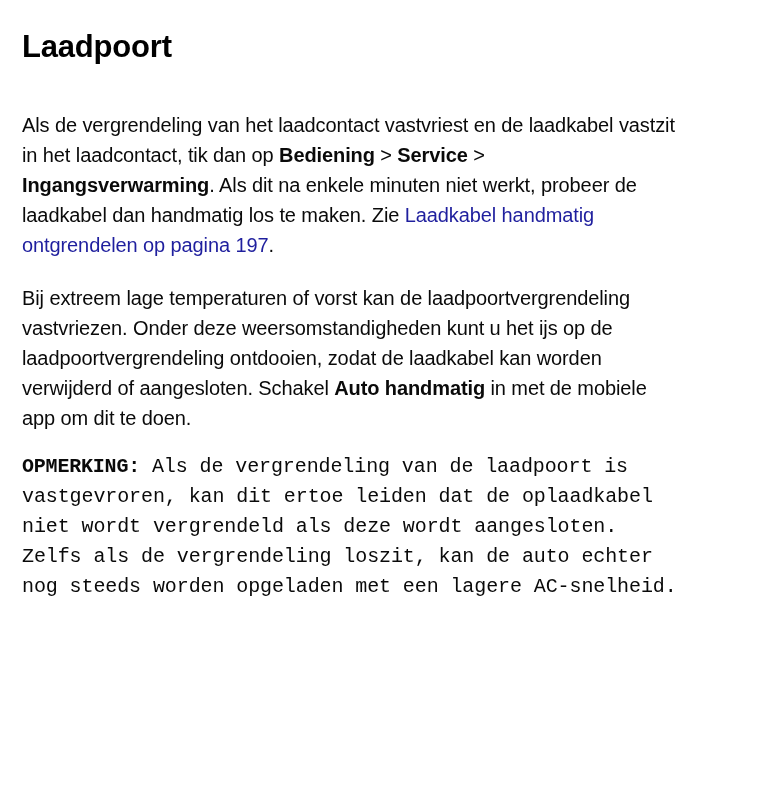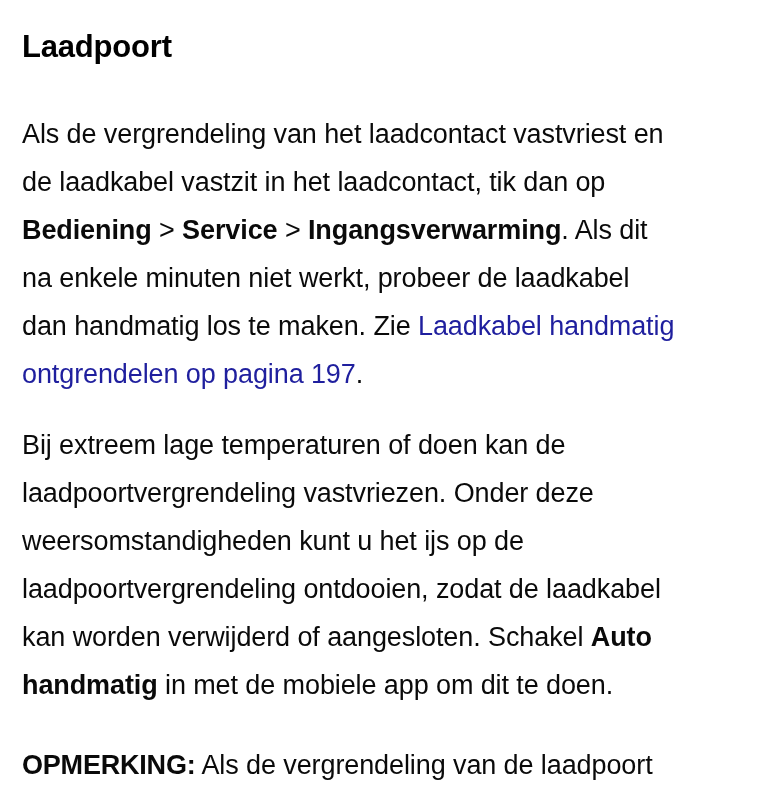--- a/index.html
+++ b/index.html
@@ -31,36 +31,37 @@
     letter-spacing: -0.2px;
     margin: 6px 0 0 0;
     padding: 0;
   }
 
   .body-block {
     margin-top: 44px;
   }
 
   .para {
-    font-size: 27px;
-    line-height: 48px;
+    font-size: 20px;
+    line-height: 30px;
     color: #0a0a0a;
     letter-spacing: -0.1px;
     margin: 0;
     padding: 0;
     max-width: 724px;
     word-spacing: 0px;
   }
 
   .para + .para {
     margin-top: 23px;
   }
 
   .para.note {
-    margin-top: 32px;
+    margin-top: 19px;
+    font-family: Liberation Mono, monospace;
   }
 
   b, .b {
     font-weight: bold;
   }
 
   .sep {
     font-weight: normal;
   }
 
@@ -77,17 +78,17 @@
 </style>
 </head>
 <body>
 
 <div class="page">
 
   <h1 class="page-title">Laadpoort</h1>
 
   <div class="body-block">
     <p class="para"><span>Als de vergrendeling van het laadcontact vastvriest en de laadkabel vastzit in het laadcontact, tik dan op </span><b class="b">Bediening</b><span class="sep"> &gt; </span><b class="b">Service</b><span class="sep"> &gt; </span><b class="b">Ingangsverwarming</b><span>. Als dit na enkele minuten niet werkt, probeer de laadkabel dan handmatig los te maken. Zie </span><a class="xref">Laadkabel handmatig ontgrendelen op pagina 197</a><span>.</span></p>
-    <p class="para"><span>Bij extreem lage temperaturen of doen kan de laadpoortvergrendeling vastvriezen. Onder deze weersomstandigheden kunt u het ijs op de laadpoortvergrendeling ontdooien, zodat de laadkabel kan worden verwijderd of aangesloten. Schakel </span><b class="b">Auto handmatig</b><span> in met de mobiele app om dit te doen.</span></p>
+    <p class="para"><span>Bij extreem lage temperaturen of vorst kan de laadpoortvergrendeling vastvriezen. Onder deze weersomstandigheden kunt u het ijs op de laadpoortvergrendeling ontdooien, zodat de laadkabel kan worden verwijderd of aangesloten. Schakel </span><b class="b">Auto handmatig</b><span> in met de mobiele app om dit te doen.</span></p>
     <p class="para note"><span class="note-label">OPMERKING:</span><span> Als de vergrendeling van de laadpoort is vastgevroren, kan dit ertoe leiden dat de oplaadkabel niet wordt vergrendeld als deze wordt aangesloten. Zelfs als de vergrendeling loszit, kan de auto echter nog steeds worden opgeladen met een lagere AC-snelheid.</span></p>
   </div>
 
 </div>
 
 </body></html>

